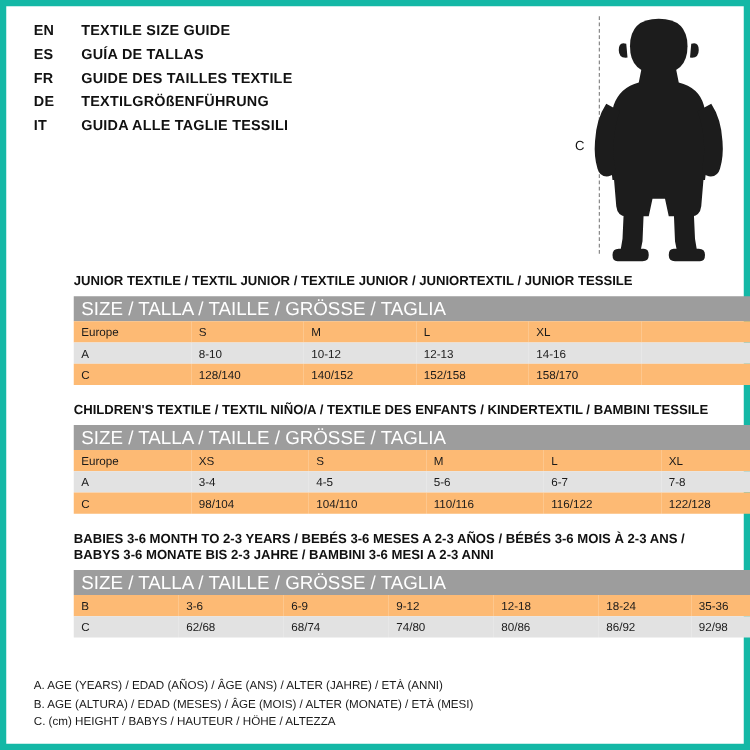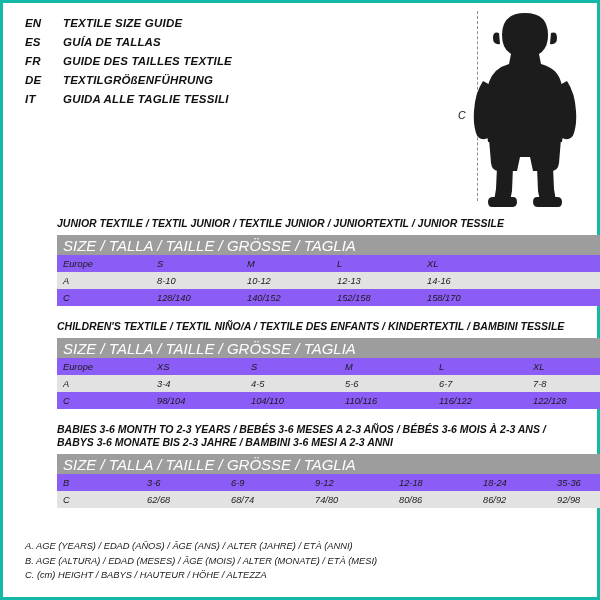--- a/index.html
+++ b/index.html
@@ -12,22 +12,21 @@
     background: #ffffff;
     font-family: "Liberation Sans", sans-serif;
     color: #1a1a1a;
     overflow: hidden;
   }
   .page {
     position: relative;
     width: 600px;
     height: 600px;
     box-sizing: border-box;
-    border: 3px solid #14b8a6;
-    font-style: italic;
+    border: 5px solid #14b8a6;
   }
 
   
   .header {
     position: absolute;
     left: 22px;
     top: 14px;
     width: 420px;
   }
   .lang-row {
@@ -102,21 +101,21 @@
     vertical-align: middle;
     white-space: nowrap;
   }
   tr.hdr td {
     background: #9d9d9d;
     color: #ffffff;
     font-size: 15px;
     height: 20px;
   }
   tr.shade td { background: #e2e2e2; }
-  tr.plain td { background: #8b5cf6; }
+  tr.plain td { background: #fdba74; }
 
   
   .legend {
     position: absolute;
     left: 22px;
     top: 536px;
     width: 520px;
   }
   .legend div {
     font-size: 9.3px;

